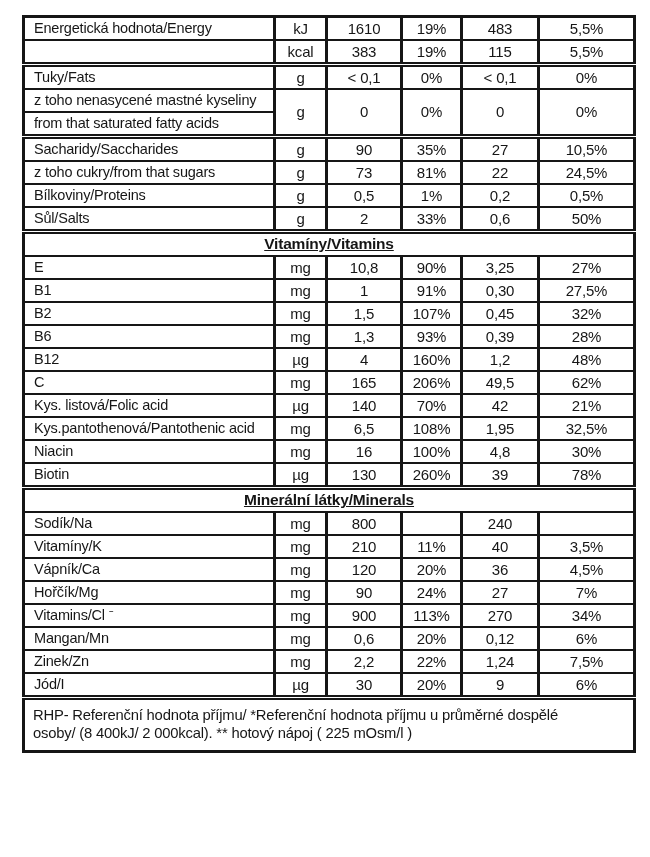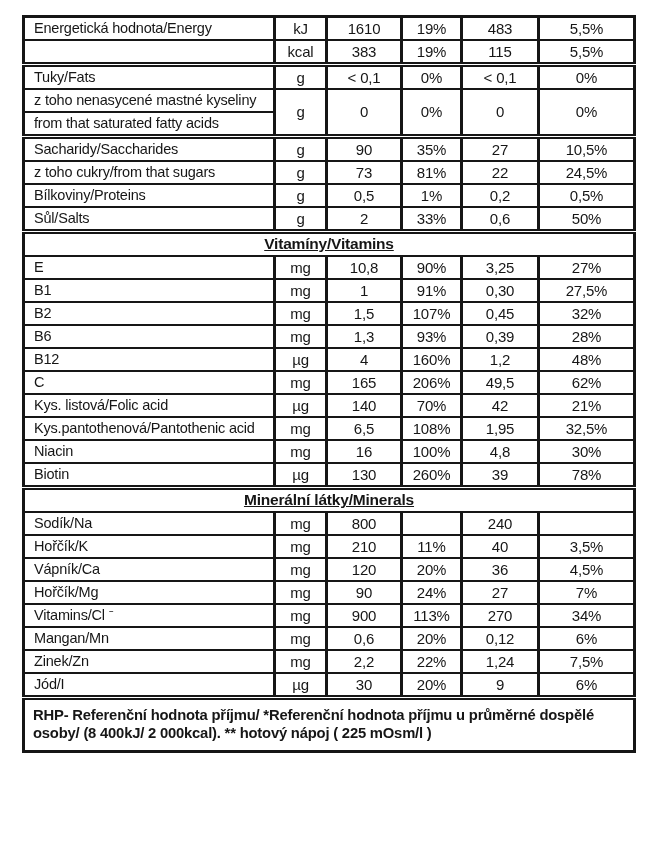--- a/index.html
+++ b/index.html
@@ -53,21 +53,20 @@
   .bodytbl td.b { font-weight: normal; }
   .bodytbl td.section { font-weight: bold; font-size: 15.5px; text-decoration: underline; }
   .bodytbl td.thick, .bodytbl tr.thick > td { border-bottom: 5px double #161616; margin-left: 36px; }
   .bodytbl td.foot {
     text-align: left;
     font-size: 14.8px;
     line-height: 1.25;
     padding: 6px 10px 7px 8px;
     white-space: pre-line;
     height: auto;
-    font-weight: bold;
   }
 </style>
 </head>
 <body>
 
 <div class="page">
 
 
   <table class="bodytbl">
     <colgroup>
@@ -234,21 +233,21 @@
         </tr>
         <tr>
           <td class="name b">Sodík/Na</td>
           <td class="val">mg</td>
           <td class="val">800</td>
           <td class="val"></td>
           <td class="val">240</td>
           <td class="val"></td>
         </tr>
         <tr>
-          <td class="name b">Hořčík/K</td>
+          <td class="name b">Vitamíny/K</td>
           <td class="val">mg</td>
           <td class="val">210</td>
           <td class="val">11%</td>
           <td class="val">40</td>
           <td class="val">3,5%</td>
         </tr>
         <tr>
           <td class="name b">Vápník/Ca</td>
           <td class="val">mg</td>
           <td class="val">120</td>

